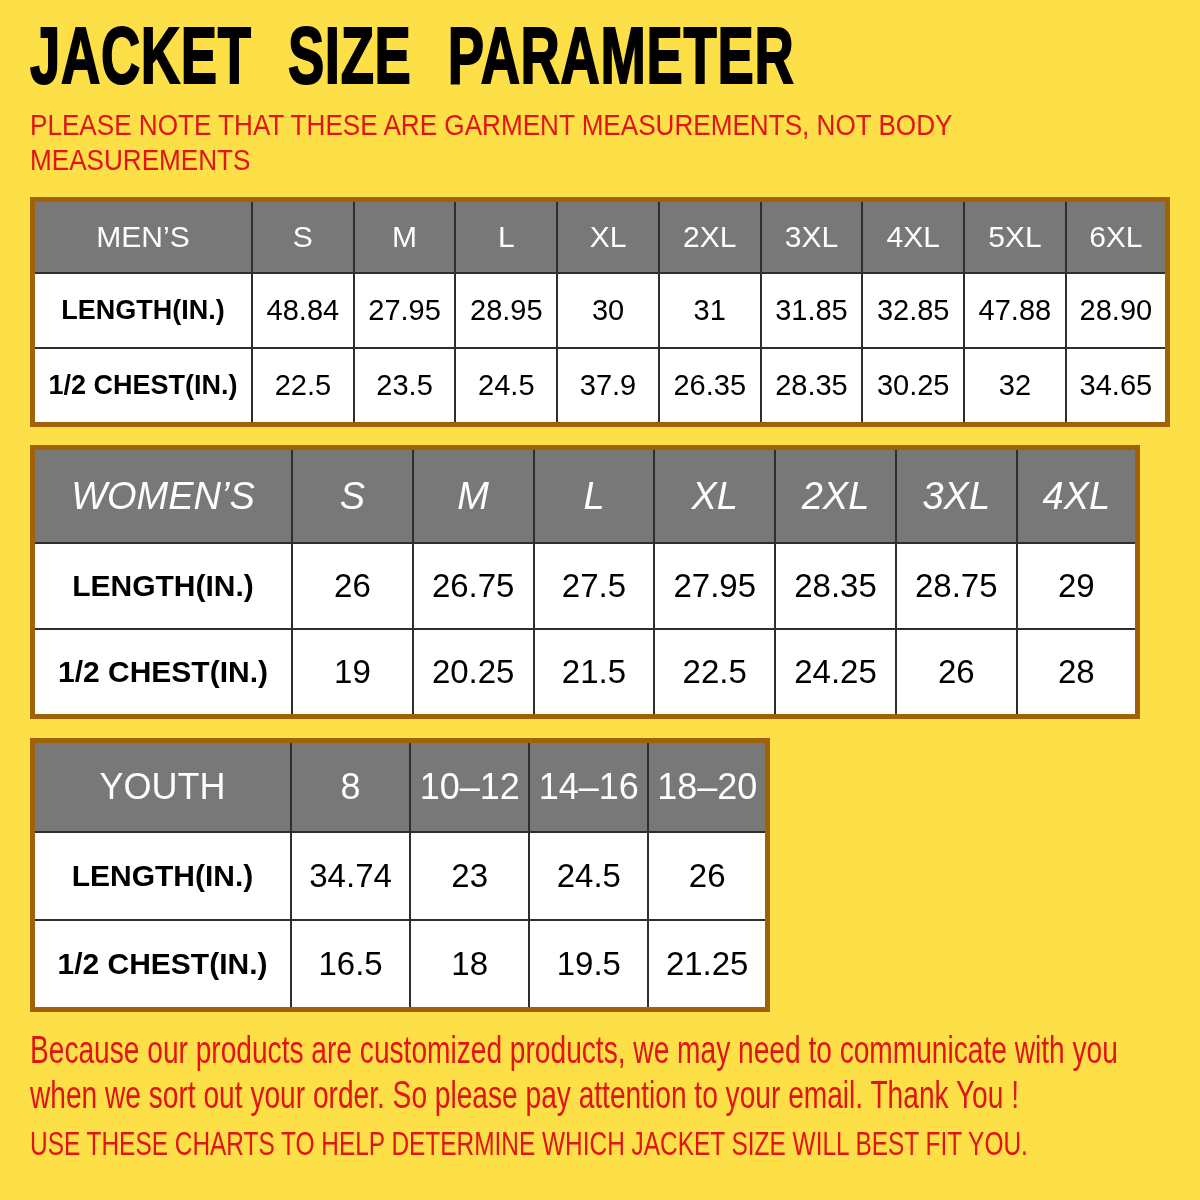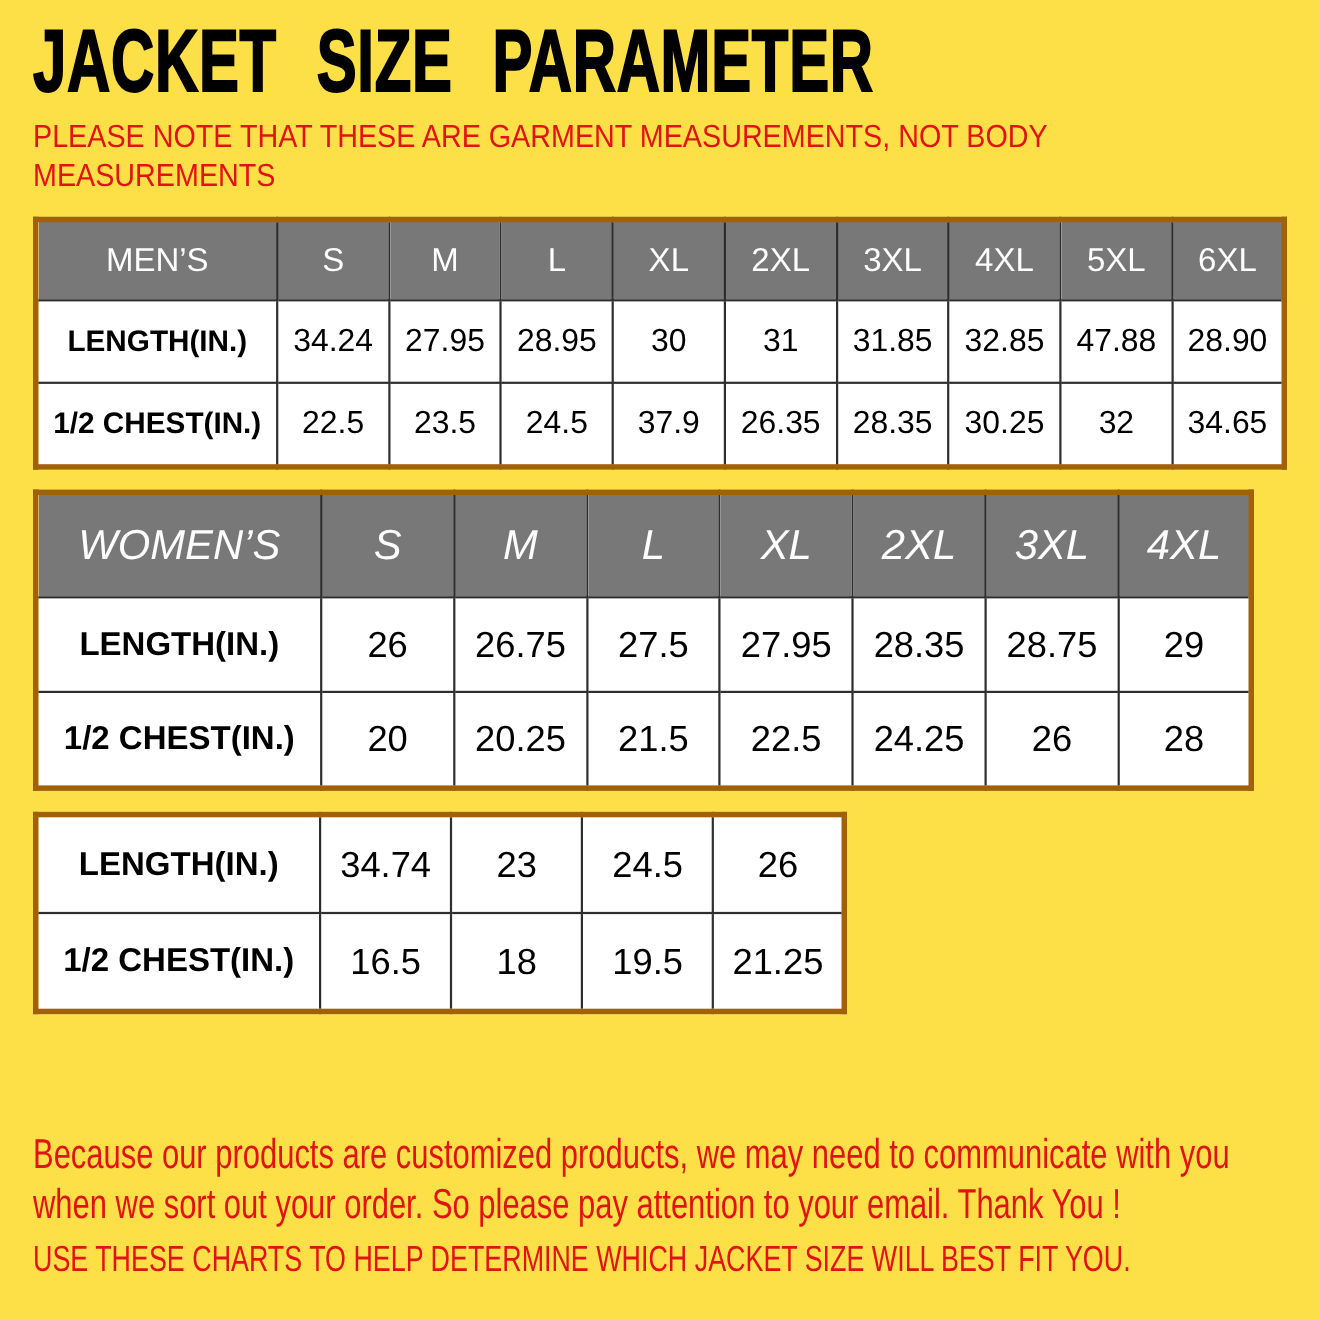--- a/index.html
+++ b/index.html
@@ -87,21 +87,21 @@
             <td>L</td>
             <td>XL</td>
             <td>2XL</td>
             <td>3XL</td>
             <td>4XL</td>
             <td>5XL</td>
             <td>6XL</td>
           </tr>
           <tr class="body">
             <td class="label-col">LENGTH(IN.)</td>
-            <td>34.24</td>
+            <td>48.84</td>
             <td>27.95</td>
             <td>28.95</td>
             <td>30</td>
             <td>31</td>
             <td>31.85</td>
             <td>32.85</td>
             <td>47.88</td>
             <td>28.90</td>
           </tr>
           <tr class="body">
@@ -137,34 +137,41 @@
             <td>26</td>
             <td>26.75</td>
             <td>27.5</td>
             <td>27.95</td>
             <td>28.35</td>
             <td>28.75</td>
             <td>29</td>
           </tr>
           <tr class="body">
             <td class="label-col">1/2 CHEST(IN.)</td>
-            <td>20</td>
+            <td>19</td>
             <td>20.25</td>
             <td>21.5</td>
             <td>22.5</td>
             <td>24.25</td>
             <td>26</td>
             <td>28</td>
           </tr>
         </tbody>
       </table>
     </div>
   <div class="tbl-wrap" id="t2">
       <table class="size-table youth">
         <tbody>
+          <tr class="head">
+            <td class="label-col">YOUTH</td>
+            <td>8</td>
+            <td>10–12</td>
+            <td>14–16</td>
+            <td>18–20</td>
+          </tr>
           <tr class="body">
             <td class="label-col">LENGTH(IN.)</td>
             <td>34.74</td>
             <td>23</td>
             <td>24.5</td>
             <td>26</td>
           </tr>
           <tr class="body">
             <td class="label-col">1/2 CHEST(IN.)</td>
             <td>16.5</td>

